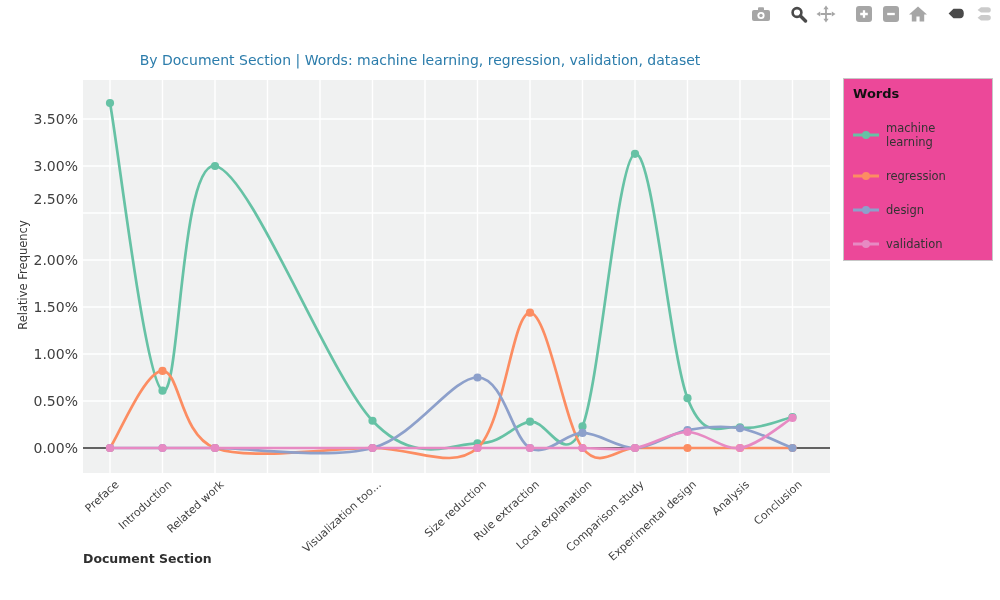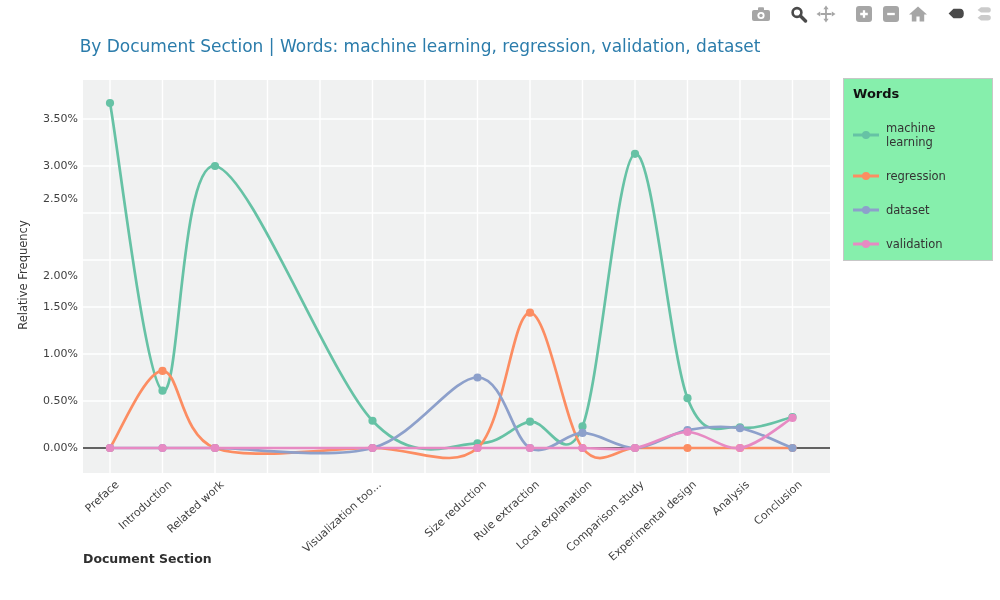--- a/index.html
+++ b/index.html
@@ -1,39 +1,39 @@
 <!DOCTYPE html>
 <html><head>
 <meta charset="utf-8">
 <style>
   html,body{margin:0;padding:0;background:#fff;width:1000px;height:600px;overflow:hidden;
             font-family:"DejaVu Sans","Liberation Sans",sans-serif;}
   #canvas{position:relative;width:1000px;height:600px;background:#fff;}
 
   .title{position:absolute;top:23px;left:0;width:1000px;text-align:center;
          font-size:16.5px;font-weight:bold;}
-  .subtitle{position:absolute;top:36px;left:0;width:840px;text-align:center;font-size:17px;}
+  .subtitle{position:absolute;top:52px;left:0;width:840px;text-align:center;font-size:14px;}
 
   .toolbar{position:absolute;top:5px;right:6px;display:flex;align-items:center;}
   .tool{width:22px;height:18px;margin-left:5px;cursor:pointer;display:block;}
   .tool.group-start{margin-left:16px;}
 
   .plot{position:absolute;left:83px;top:80px;width:747px;height:393px;background:#f0f1f1;}
   .plot svg{position:absolute;left:0;top:0;}
 
-  .ytick{position:absolute;left:0;width:78px;text-align:right;font-size:11px;
+  .ytick{position:absolute;left:0;width:78px;text-align:right;font-size:14px;
          height:16px;line-height:16px;color:#3f3f3f;}
   .xtick{position:absolute;top:478px;font-size:11px;color:#3f3f3f;white-space:nowrap;
          transform:rotate(-42deg);transform-origin:100% 0;}
   .yaxis-title{position:absolute;left:-42px;top:268px;width:130px;text-align:center;
          font-size:11.5px;color:#3a3a3a;transform:rotate(-90deg);}
   .xaxis-title{position:absolute;left:83px;top:551px;width:747px;
          font-size:12.5px;font-weight:600;color:#2f2f2f;}
 
-  .legend{position:absolute;left:843px;top:78px;width:150px;background:#86efac;
+  .legend{position:absolute;left:843px;top:78px;width:150px;background:#ec4899;
           border:1px solid #c7c7c7;box-sizing:border-box;padding:7px 9px 9px 9px;}
   .legend-title{font-size:13px;font-weight:bold;color:#111;margin-bottom:5px;}
   .legend-item{display:flex;align-items:center;margin-top:20px;cursor:pointer;}
   .legend-item svg{flex:0 0 auto;}
   .legend-item span{margin-left:7px;font-size:11.5px;color:#333;}
 </style>
 </head>
 <body>
 
 <div id="canvas">
@@ -178,21 +178,21 @@
           <circle cx="709.5" cy="337.92" r="4.1" fill="#e78ac3"></circle>
         </g>
       </svg>
   </div>
 
   <div id="yticks">
       <div class="ytick" style="top: 440px;">0.00%</div>
       <div class="ytick" style="top: 393px;">0.50%</div>
       <div class="ytick" style="top: 346px;">1.00%</div>
       <div class="ytick" style="top: 299px;">1.50%</div>
-      <div class="ytick" style="top: 252px; margin-top: 16px;">2.00%</div>
+      <div class="ytick" style="top: 252px;">2.00%</div>
       <div class="ytick" style="top: 191px;">2.50%</div>
       <div class="ytick" style="top: 158px;">3.00%</div>
       <div class="ytick" style="top: 111px;">3.50%</div>
     </div>
   <div id="xticks">
       <div class="xtick" style="right: 887px;">Preface</div>
       <div class="xtick" style="right: 834.5px;">Introduction</div>
       <div class="xtick" style="right: 782px;">Related work</div>
       <div class="xtick" style="right: 624.5px;">Visualization too...</div>
       <div class="xtick" style="right: 519.5px;">Size reduction</div>
@@ -222,21 +222,21 @@
             <line x1="0" y1="6" x2="26" y2="6" stroke="#fc8d62" stroke-width="3"></line>
             <circle cx="13" cy="6" r="4" fill="#fc8d62"></circle>
           </svg>
           <span>regression</span>
         </div>
         <div class="legend-item">
           <svg width="26" height="12" viewBox="0 0 26 12">
             <line x1="0" y1="6" x2="26" y2="6" stroke="#8da0cb" stroke-width="3"></line>
             <circle cx="13" cy="6" r="4" fill="#8da0cb"></circle>
           </svg>
-          <span>dataset</span>
+          <span>design</span>
         </div>
         <div class="legend-item">
           <svg width="26" height="12" viewBox="0 0 26 12">
             <line x1="0" y1="6" x2="26" y2="6" stroke="#e78ac3" stroke-width="3"></line>
             <circle cx="13" cy="6" r="4" fill="#e78ac3"></circle>
           </svg>
           <span>validation</span>
         </div>
       </div>
   </div>

